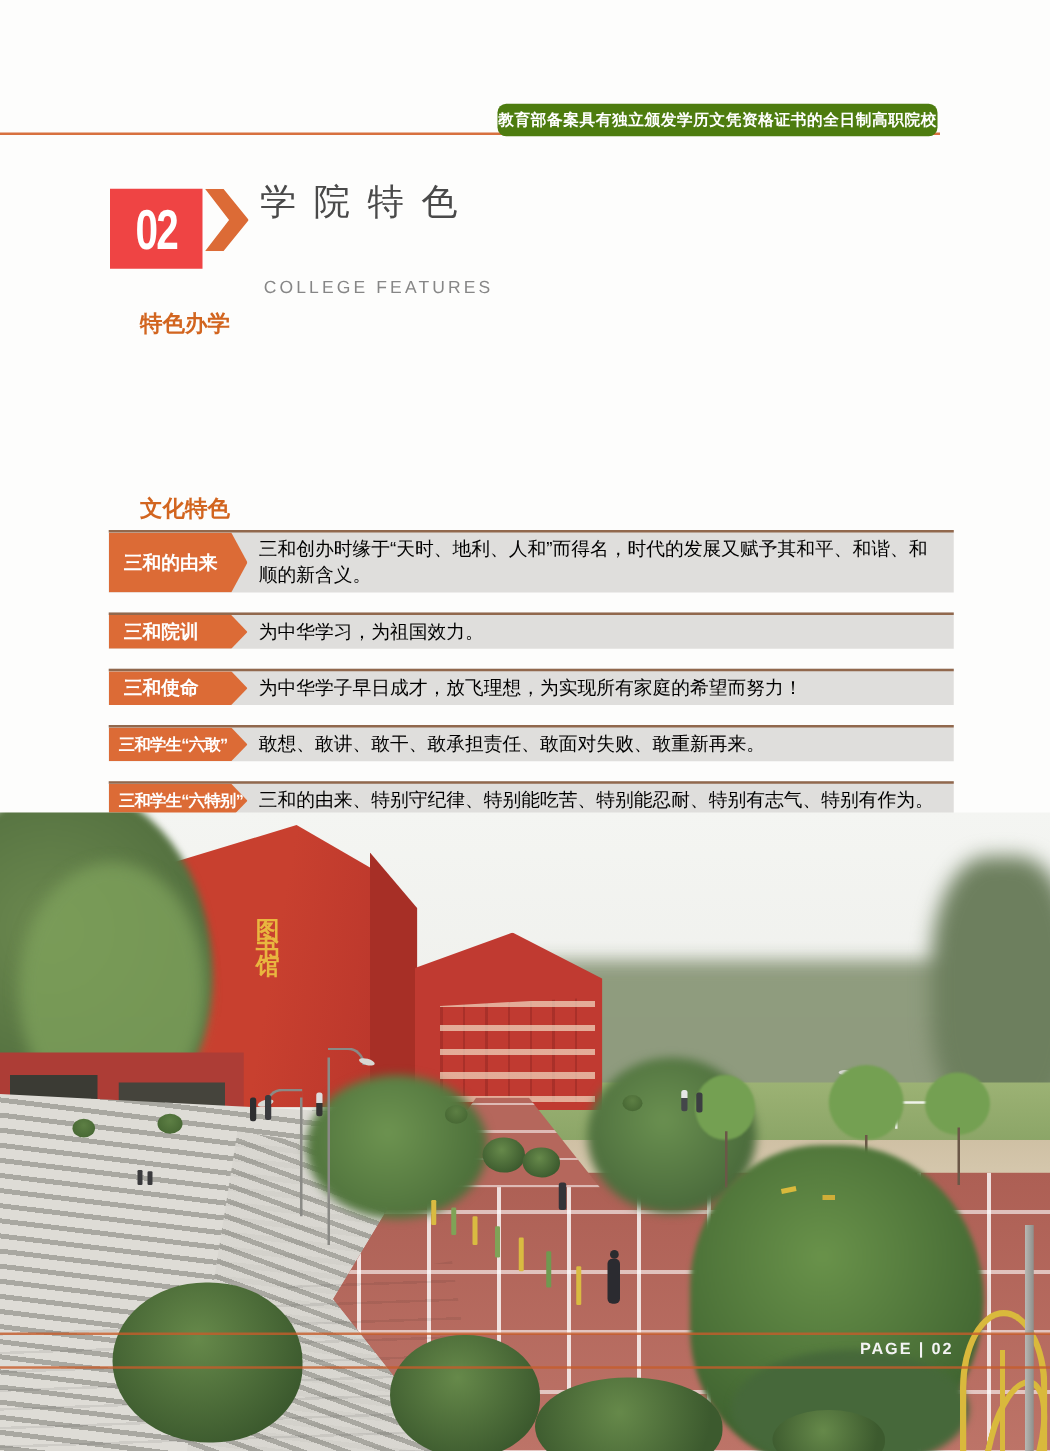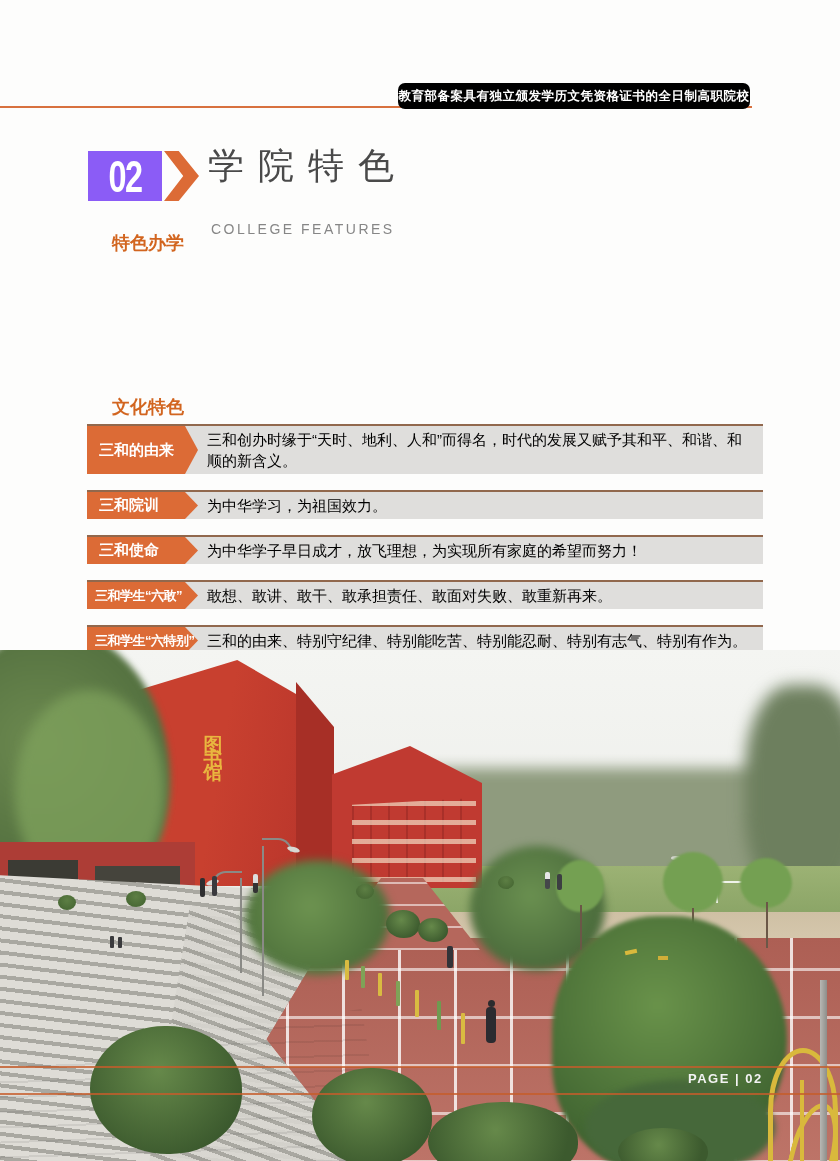--- a/index.html
+++ b/index.html
@@ -1,36 +1,36 @@
 <!DOCTYPE html>
 <html><head>
 <meta charset="utf-8">
 <style>
   html,body{margin:0;padding:0;background:#ffffff;}
   .page{position:relative;width:840px;height:1161px;background:#fdfdfc;overflow:hidden;
         font-family:"Liberation Sans","DejaVu Sans",sans-serif;}
 
   
   .top-line{position:absolute;left:0;top:106px;width:752px;height:2px;background:#d8713f;}
-  .banner{position:absolute;left:398px;top:83px;width:352px;height:26px;background:#000000;
+  .banner{position:absolute;left:398px;top:83px;width:352px;height:26px;background:#4d7c0f;
           border-radius:7px;color:#fff;font-size:12.5px;letter-spacing:.5px;
           display:flex;align-items:center;justify-content:center;font-weight:bold;}
 
   
-  .badge-num{position:absolute;left:88px;top:151px;width:74px;height:50px;background:#8b5cf6;
+  .badge-num{position:absolute;left:88px;top:151px;width:74px;height:64px;background:#ef4444;
              display:flex;align-items:center;justify-content:center;}
   .badge-num span{color:#fff;font-weight:700;font-size:45px;transform:scaleX(.72);letter-spacing:-2px;line-height:1;}
   .badge-chev{position:absolute;left:164px;top:151px;width:35px;height:50px;background:#dc6b36;
               clip-path:polygon(0 0,42% 0,100% 50%,42% 100%,0 100%,55% 50%);}
-  .title-cn{position:absolute;left:208px;top:142px;font-size:36px;color:#4a4a4a;letter-spacing:14px;font-weight:500;}
+  .title-cn{position:absolute;left:208px;top:142px;font-size:29px;color:#4a4a4a;letter-spacing:14px;font-weight:500;}
   .title-en{position:absolute;left:211px;top:187px;font-size:14px;color:#868686;letter-spacing:2.5px;margin-top:34px;}
 
   
   .h-orange{position:absolute;left:112px;font-size:18px;font-weight:bold;color:#d2651f;}
-  .h-features{top:231px;}
+  .h-features{top:247px;}
   .h-culture{top:395px;}
   .para{position:absolute;left:84px;top:257px;width:684px;font-size:16px;line-height:27.5px;
         color:#3e3e3e;text-align:justify;text-indent:2em;}
 
   
   .rows{position:absolute;left:87px;top:424px;width:676px;}
   .crow{position:relative;background:#dfdedc;border-top:2px solid #91684d;margin-bottom:16px;
         min-height:27px;display:flex;align-items:center;}
   .crow.tall{min-height:48px;}
   .crow-label{position:absolute;left:0;top:0;bottom:0;width:111px;background:#dc6b36;

